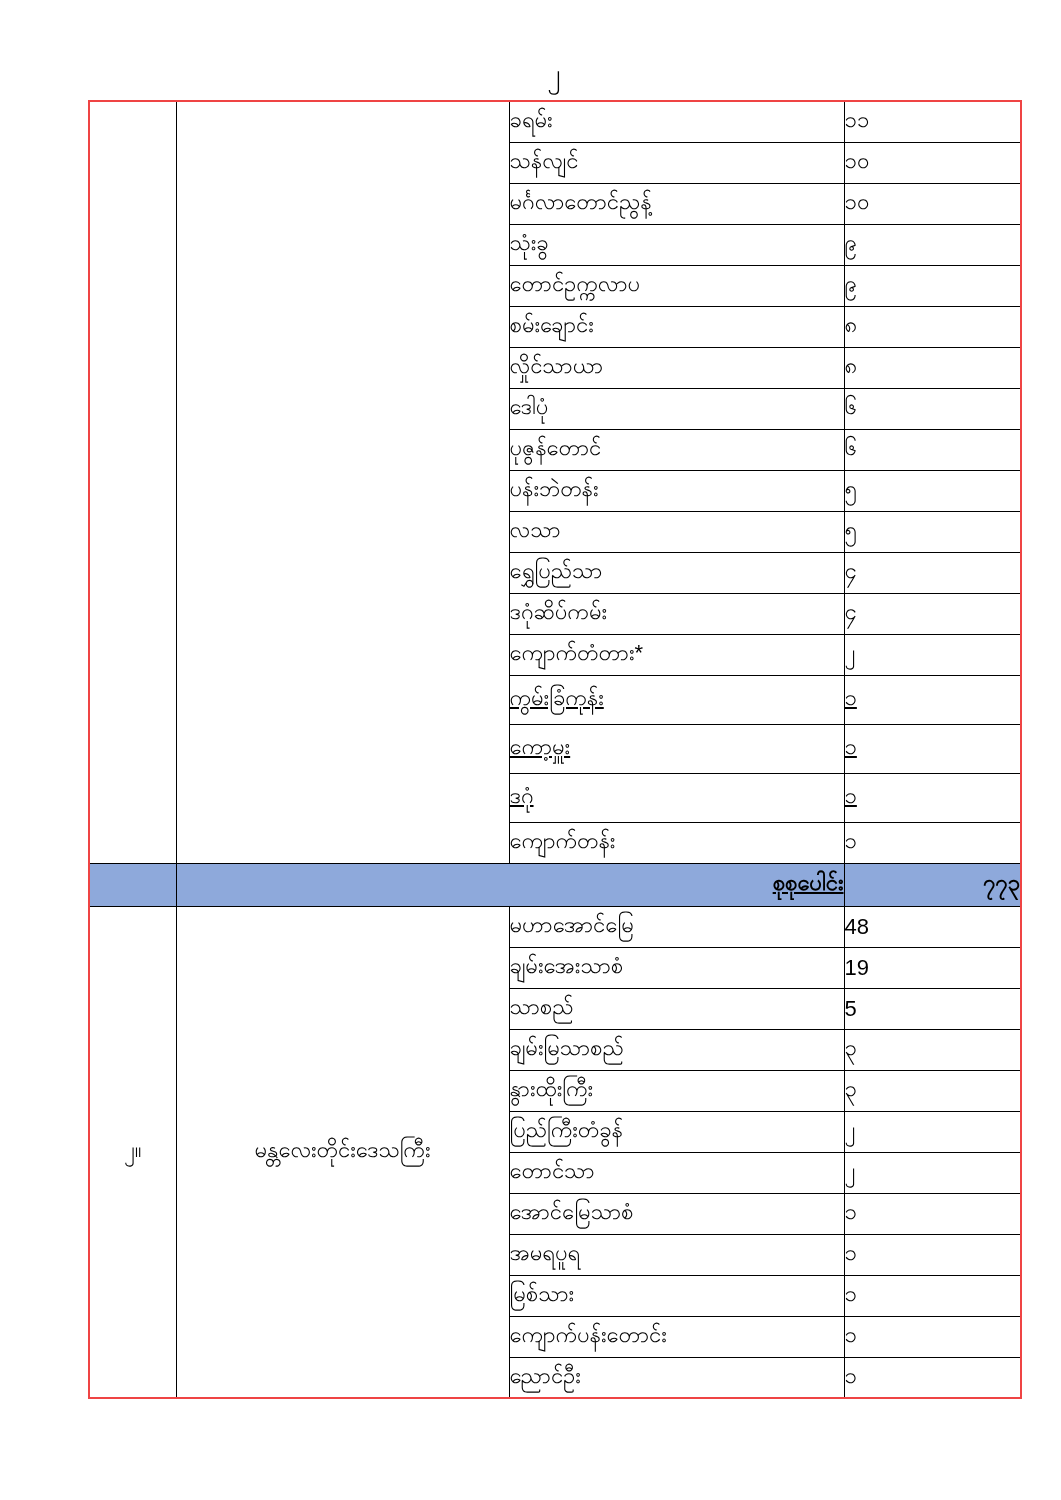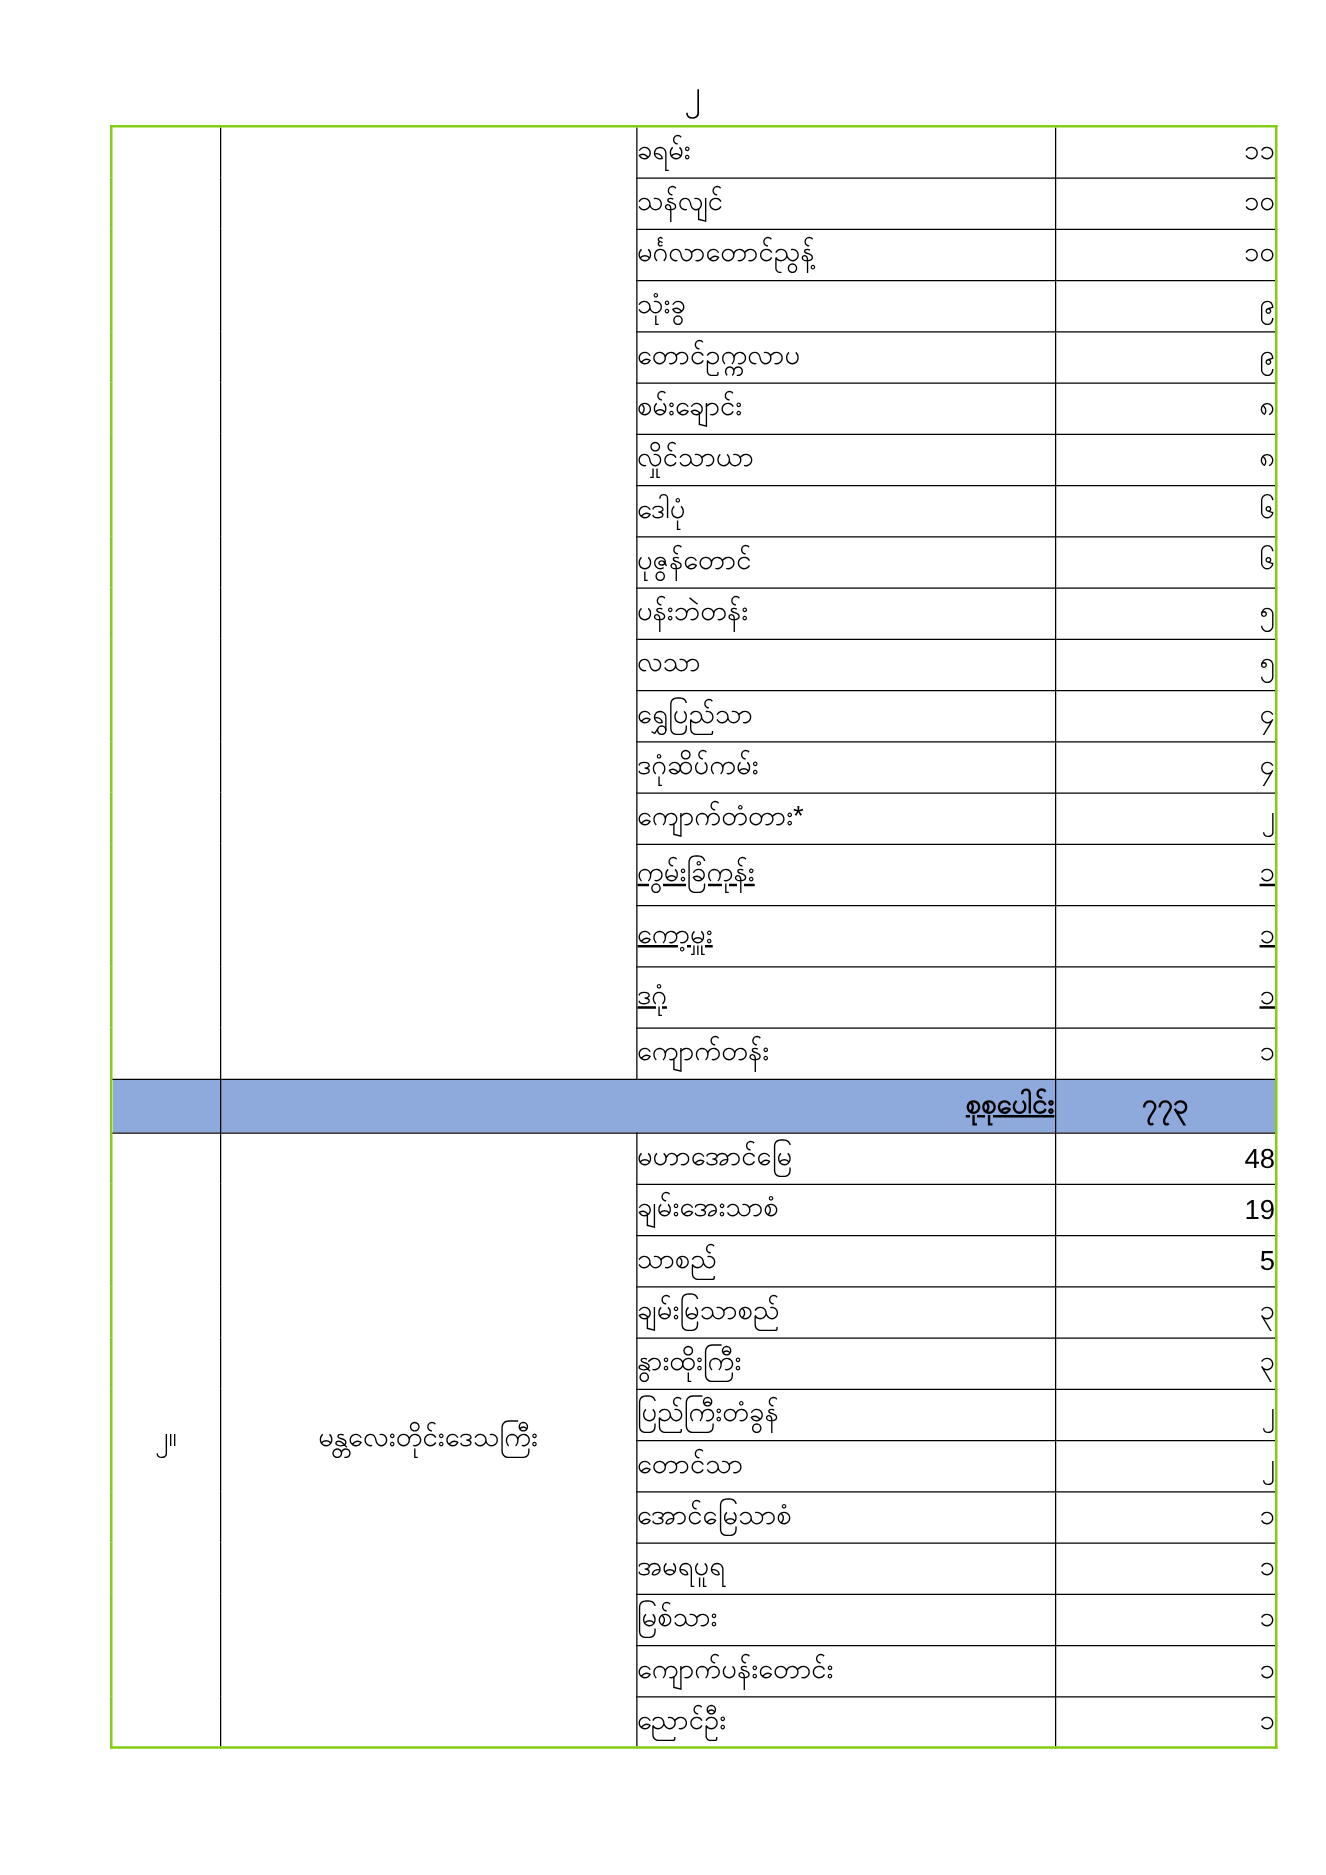--- a/index.html
+++ b/index.html
@@ -25,21 +25,21 @@
     font-size: 27px;
     line-height: 1.2;
   }
   table.report-table {
     position: absolute;
     left: 88px;
     top: 100px;
     width: 932px;
     table-layout: fixed;
     border-collapse: collapse;
-    border: 2px solid #84cc16;
+    border: 2px solid #ef4444;
   }
   table.report-table td {
     border: 1.5px solid #000000;
     vertical-align: middle;
     font-size: 22px;
     padding: 0;
     overflow: hidden;
     white-space: nowrap;
   }
   tr.data-row { height: 41px; }
@@ -52,36 +52,36 @@
   td.region {
     text-align: center;
     padding-left: 14px;
     font-size: 23px;
   }
   td.township {
     text-align: left;
     padding-left: 12px;
   }
   td.count {
-    text-align: right;
+    text-align: left;
     font-size: 23px;
     margin-top: 21px;
   }
   tr.total-row td {
     background: var(--total-bg, #8EA9DB);
     font-weight: bold;
   }
   td.total-label {
     text-align: right;
     padding-right: 10px;
     font-size: 23px;
     text-decoration: underline;
   }
   td.total-value {
-    text-align: center;
+    text-align: right;
     font-size: 24px;
   }
 </style>
 </head>
 <body>
 
 <div class="page">
   <div class="page-number">၂</div>
 
   <table class="report-table">

